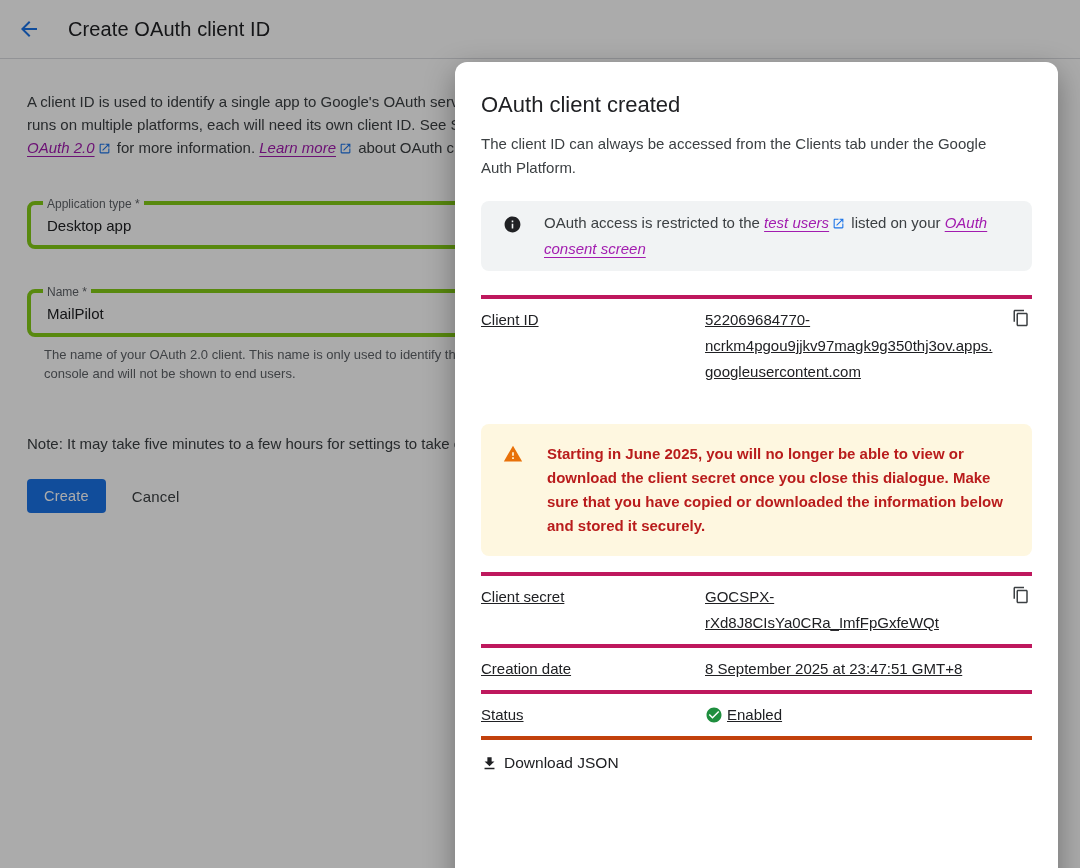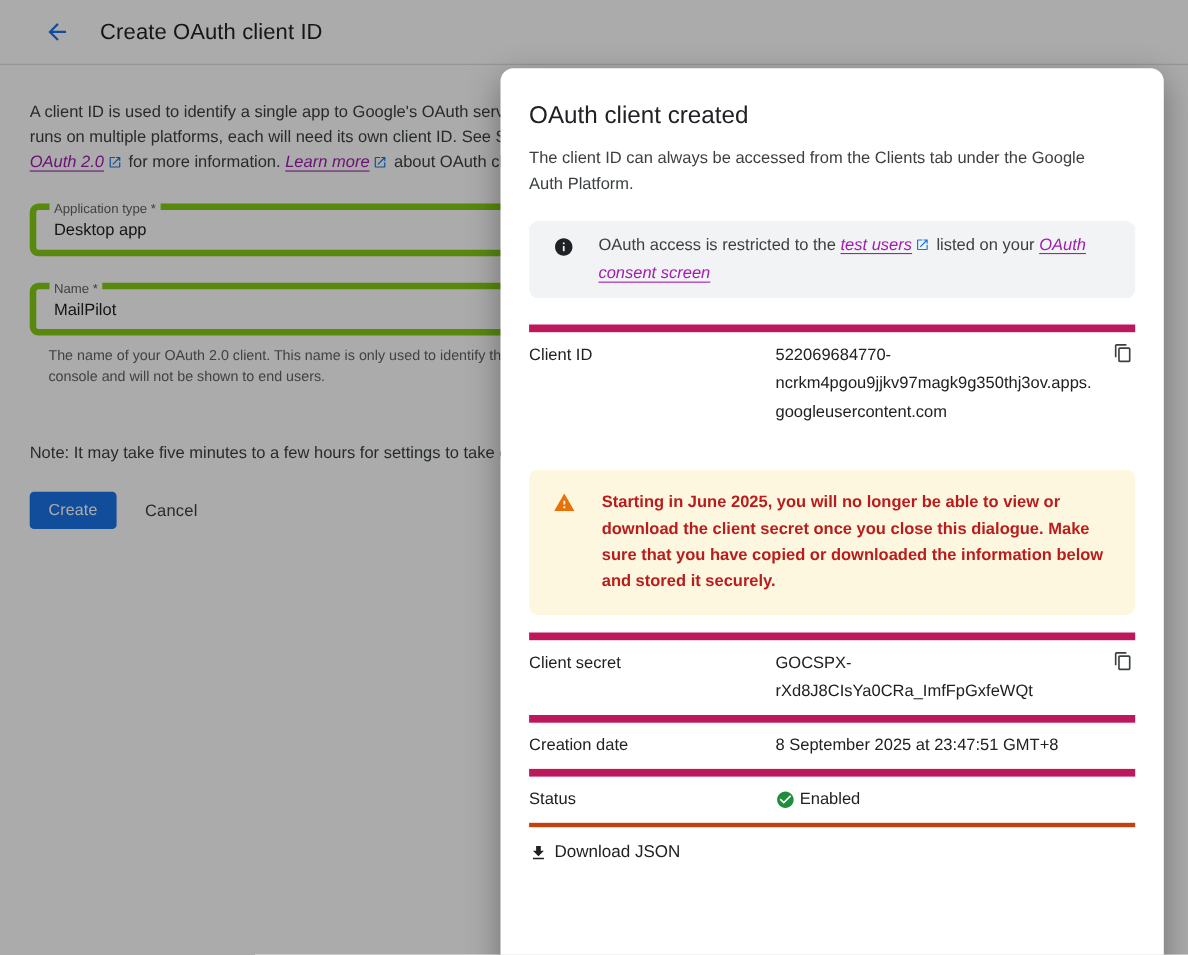--- a/index.html
+++ b/index.html
@@ -7,31 +7,31 @@
   body {
     font-family: "Liberation Sans", "DejaVu Sans", sans-serif;
     background: #fff;
     color: #202124;
     position: relative;
   }
   
   .page { position: absolute; inset: 0; background: #fff; }
   .appbar {
     height: 59px; display: flex; align-items: center;
-    padding-left: 39px; border-bottom: 1px solid #dadce0; background: #fff;
+    padding-left: 16px; border-bottom: 1px solid #dadce0; background: #fff;
   }
   .back-btn { background: none; border: none; cursor: pointer; width: 26px; height: 26px; margin-right: 26px; display: flex; align-items: center; justify-content: center; }
   .appbar-title { font-size: 20px; color: #202124; letter-spacing: .1px; }
   .main { padding: 31px 0 0 27px; }
   .intro-line { display: block; white-space: nowrap; font-size: 15px; line-height: 23px; color: #3c4043; }
   .intro-line a, .blue-link { color: #a21caf; text-decoration: underline; text-underline-offset: 3px; cursor: pointer; font-style: italic; }
   .ext-ic { display: inline-block; vertical-align: -2px; margin: 0 2px 0 3px; }
   .tfield {
-    position: relative; width: 854px; height: 48px; margin-top: 24px;
-    border: 6px solid #84cc16; border-radius: 8px;
+    position: relative; width: 854px; height: 48px; margin-top: 40px;
+    border: 4px solid #84cc16; border-radius: 8px;
     display: flex; align-items: center; padding: 0 16px; background: #fff;
   }
   .tlabel {
     position: absolute; top: -8px; left: 12px; background: #fff;
     padding: 0 4px; font-size: 12px; color: #5f6368; white-space: nowrap;
   }
   .tvalue { font-size: 15px; color: #202124; }
   .helper { margin: 8px 0 0 17px; font-size: 13px; line-height: 19px; color: #5f6368; }
   .helper span { display: block; white-space: nowrap; }
   .note { margin-top: 52px; font-size: 15px; color: #3c4043; white-space: nowrap; }
@@ -57,21 +57,21 @@
   .dlg-title { font-size: 22px; font-weight: 400; color: #202124; }
   .dlg-sub { margin-top: 14px; font-size: 15px; line-height: 24px; color: #3c4043; max-width: 528px; }
   .banner {
     margin-top: 21px; background: #f1f3f4; border-radius: 8px;
     padding: 10px 24px 10px 22px; display: flex; gap: 22px;
   }
   .banner-ic { flex: 0 0 auto; padding-top: 4px; }
   .banner-text { font-size: 15px; line-height: 24px; color: #3c4043; }
   .drow {
     display: grid; grid-template-columns: 224px 1fr;
-    padding: 8px 0; border-top: 7px solid #be185d; align-items: start;
+    padding: 8px 0; border-top: 4px solid #be185d; align-items: start; text-decoration: underline;
   }
   .drow-first { margin-top: 24px; }
   .dlabel { font-size: 15px; font-weight: 500; color: #202124; line-height: 26px; }
   .dval-wrap { display: flex; align-items: flex-start; gap: 10px; }
   .dval {
     flex: 1; font-size: 15px; line-height: 26px; color: #202124;
     overflow-wrap: anywhere; word-break: break-word; max-width: 296px;
   }
   .copy-btn { background: none; border: none; cursor: pointer; padding: 2px; line-height: 0; }
   .warnbox {

